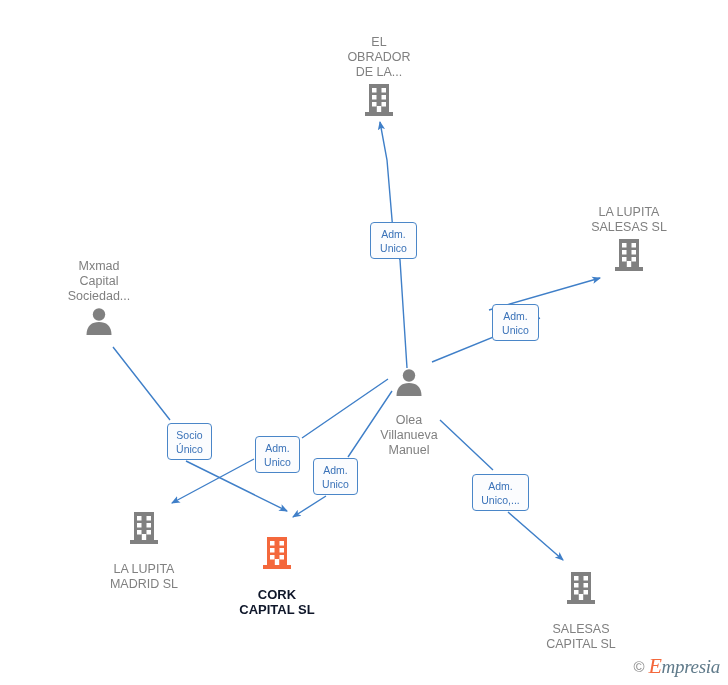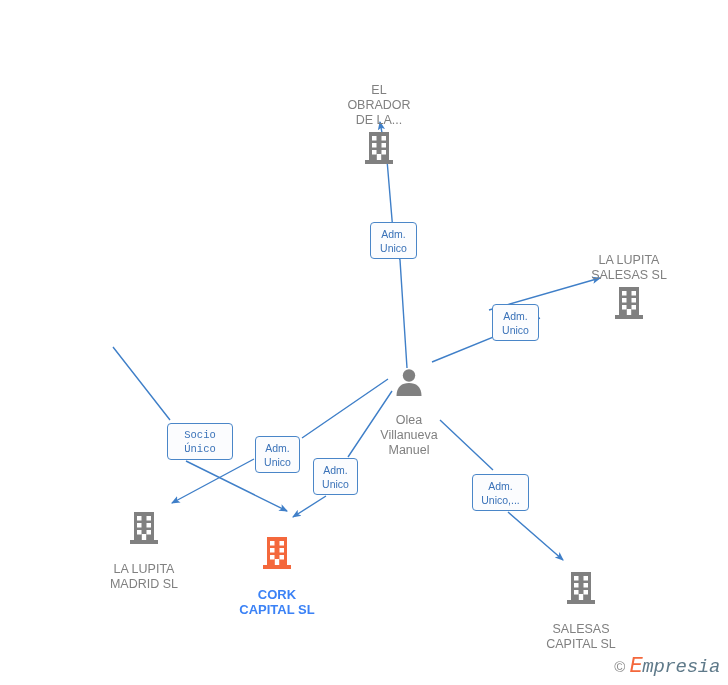--- a/index.html
+++ b/index.html
@@ -36,23 +36,23 @@
   }
   .node .glyph {
     display: block;
     line-height: 0;
   }
   .node .label {
     display: block;
     white-space: pre-line;
   }
   .node.below .label { margin-top: 16px; }
-  .node.above .label { margin-bottom: 2px; margin-top: 48px; }
+  .node.above .label { margin-bottom: 2px; }
   .node.focus .label {
-    color: #3b82f6;
+    color: #0f172a;
     font-weight: bold;
     font-size: 13px;
   }
   .edge-label {
     position: absolute;
     box-sizing: border-box;
     background: #fbfcfe;
     border: 1px solid #4a86c8;
     border-radius: 4px;
     color: #3a72b8;
@@ -70,21 +70,21 @@
     display: flex;
     align-items: center;
     gap: 4px;
     z-index: 10;
   }
   .watermark .copy {
     color: #8a8a8a;
     font-size: 15px;
   }
   .watermark .brand {
-    font-family: Liberation Mono, monospace;
+    font-family: Liberation Serif, serif;
     font-style: italic;
     font-size: 19px;
     color: #5f7a8a;
     letter-spacing: -0.3px;
   }
   .watermark .brand .cap { color: #f4683c; font-size: 22px; }
 </style>
 </head>
 <body>
 
@@ -136,28 +136,39 @@
         <rect x="17.5" y="6" width="4.5" height="4.5" fill="#ffffff"></rect>
         <rect x="8" y="13" width="4.5" height="4.5" fill="#ffffff"></rect>
         <rect x="17.5" y="13" width="4.5" height="4.5" fill="#ffffff"></rect>
         <rect x="8" y="20" width="4.5" height="4.5" fill="#ffffff"></rect>
         <rect x="17.5" y="20" width="4.5" height="4.5" fill="#ffffff"></rect>
         <rect x="12.8" y="24" width="4.4" height="6" fill="#ffffff"></rect>
       </svg>
     </span>
   </div>
 
-
-  <div class="node below" style="left:409px; top:367px;">
+  <div class="node above" style="left:99px; top:259px;">
+    <span class="label">Mxmad
+Capital
+Sociedad...</span>
     <span class="glyph">
       <svg width="30" height="30" viewBox="0 0 30 30">
         <circle cx="15" cy="8.5" r="6.2" fill="#808080"></circle>
         <path d="M2.5,29 C2.5,19.5 8,16 15,16 C22,16 27.5,19.5 27.5,29 Z" fill="#808080"></path>
       </svg>
     </span>
+  </div>
+
+  <div class="node below" style="left:409px; top:367px;">
+    <span class="glyph">
+      <svg width="30" height="30" viewBox="0 0 30 30">
+        <circle cx="15" cy="8.5" r="6.2" fill="#808080"></circle>
+        <path d="M2.5,29 C2.5,19.5 8,16 15,16 C22,16 27.5,19.5 27.5,29 Z" fill="#808080"></path>
+      </svg>
+    </span>
     <span class="label">Olea
 Villanueva
 Manuel</span>
   </div>
 
   <div class="node below" style="left:144px; top:510px;">
     <span class="glyph">
       <svg width="30" height="36" viewBox="0 0 30 36">
         <rect x="5" y="2" width="20" height="28" fill="#808080"></rect>
         <rect x="1" y="30" width="28" height="4" fill="#808080"></rect>
@@ -207,21 +218,21 @@
       </svg>
     </span>
     <span class="label">SALESAS
 CAPITAL  SL</span>
   </div>
 
   <div class="edge-label" style="left:370px; top:222px; width:47px; height:37px;">Adm.
 Unico</div>
   <div class="edge-label" style="left:492px; top:304px; width:47px; height:37px;">Adm.
 Unico</div>
-  <div class="edge-label" style="left:167px; top:423px; width:66px; height:37px;font-family:Liberation Mono, monospace;">Socio
+  <div class="edge-label" style="left:167px; top:423px; width:45px; height:37px;">Socio
 Único</div>
   <div class="edge-label" style="left:255px; top:436px; width:45px; height:37px;">Adm.
 Unico</div>
   <div class="edge-label" style="left:313px; top:458px; width:45px; height:37px;">Adm.
 Unico</div>
   <div class="edge-label" style="left:472px; top:474px; width:57px; height:37px;">Adm.
 Unico,...</div>
 
   <div class="watermark">
     <span class="copy">©</span>

